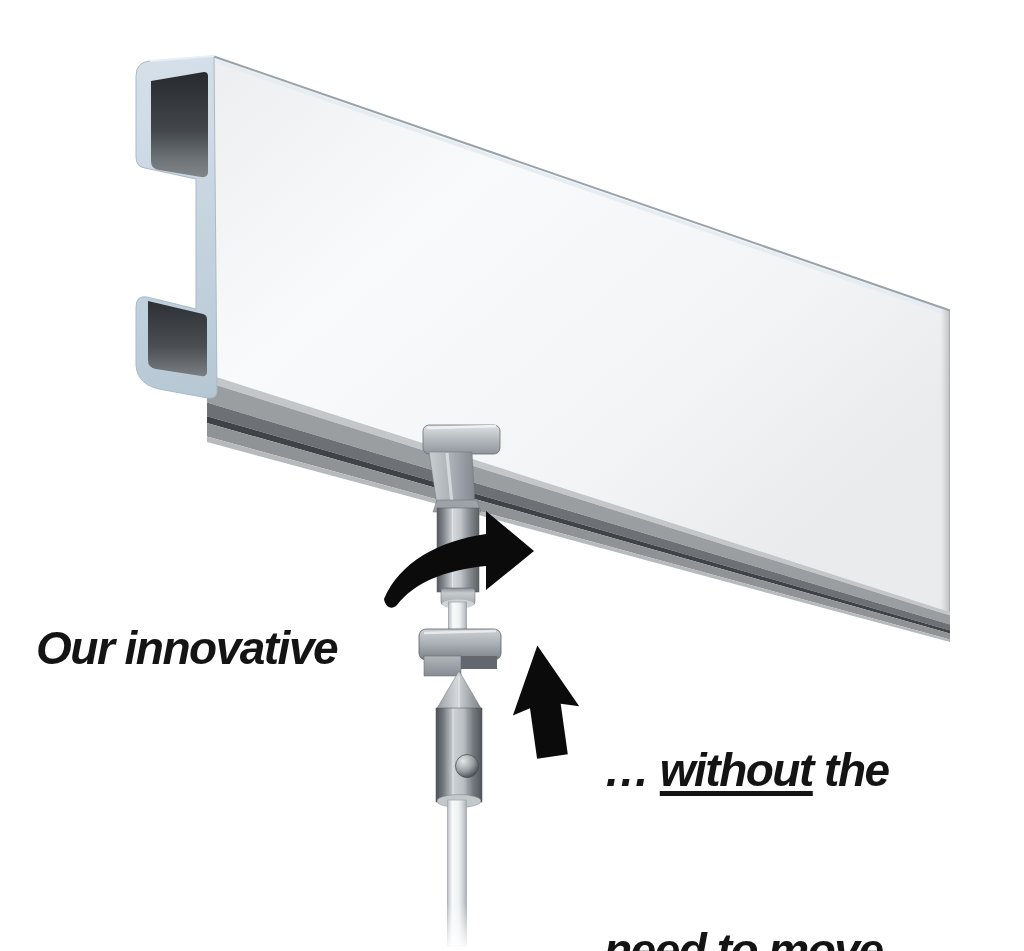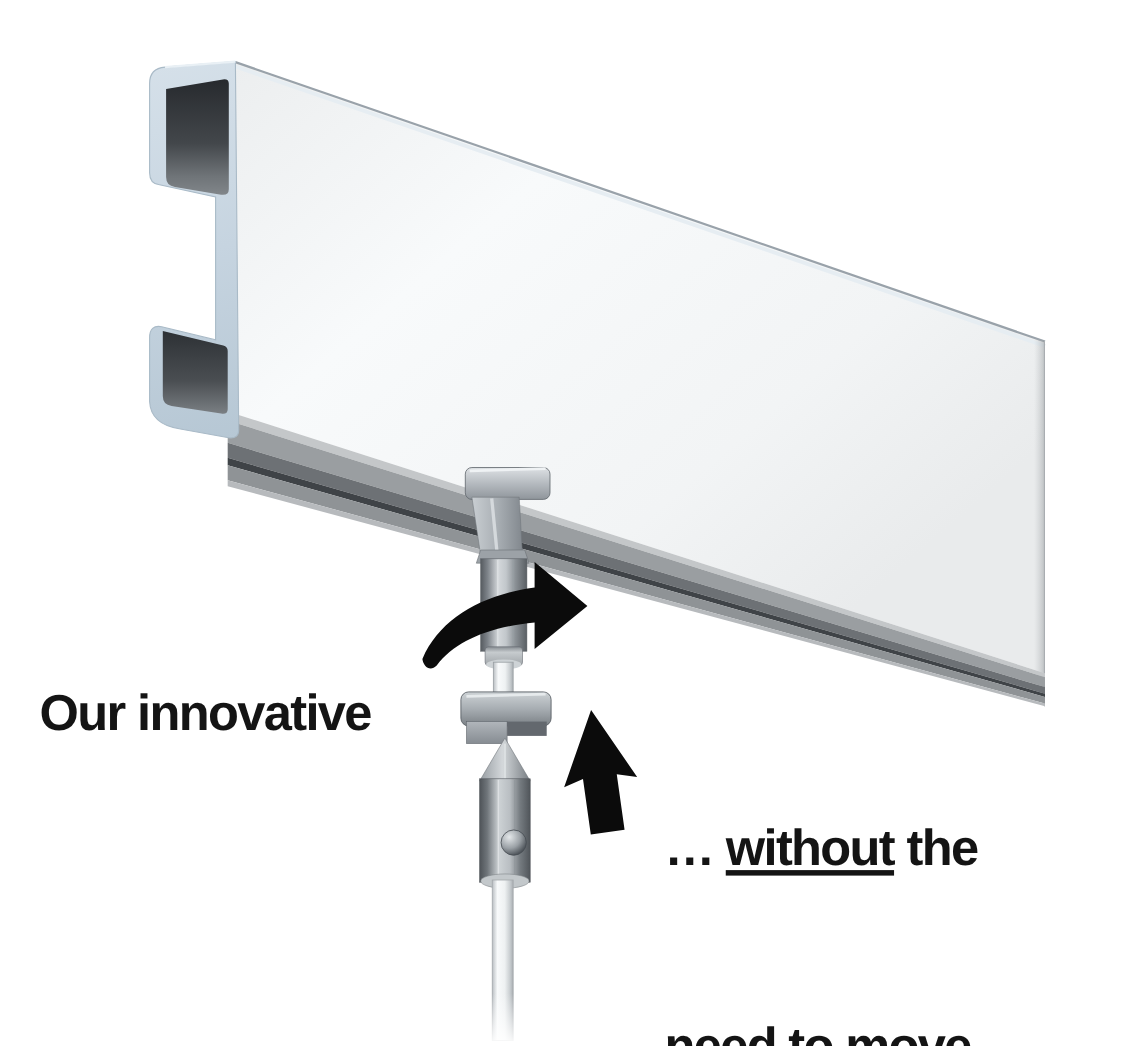--- a/index.html
+++ b/index.html
@@ -1,18 +1,18 @@
 <!DOCTYPE html>
 <html><head>
 <meta charset="utf-8">
 <style>
   html,body{margin:0;padding:0;background:#ffffff;}
   body{width:1024px;height:951px;position:relative;overflow:hidden;
        font-family:"Liberation Sans",sans-serif;}
-  .stage{position:absolute;inset:0;width:1024px;height:676px;}
+  .stage{position:absolute;inset:0;width:1024px;height:676px;font-style:italic;}
   .art{position:absolute;left:0;top:0;z-index:1;}
   .caption{position:absolute;z-index:2;font-weight:700;color:#141414;
            letter-spacing:-1.5px;white-space:pre;font-size:46px;}
   .caption-left{left:36px;top:501px;line-height:59px;}
   .caption-right{left:604px;top:620px;line-height:60px;}
   .u{text-decoration:underline;text-decoration-thickness:5px;text-underline-offset:5px;}
 </style>
 </head>
 <body>
 

